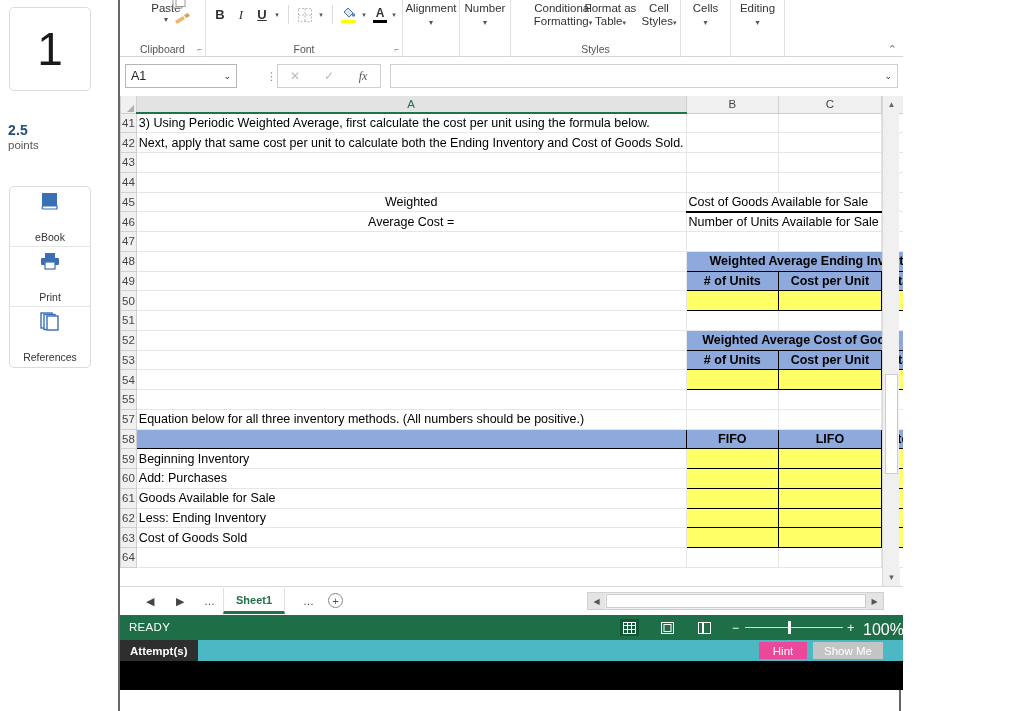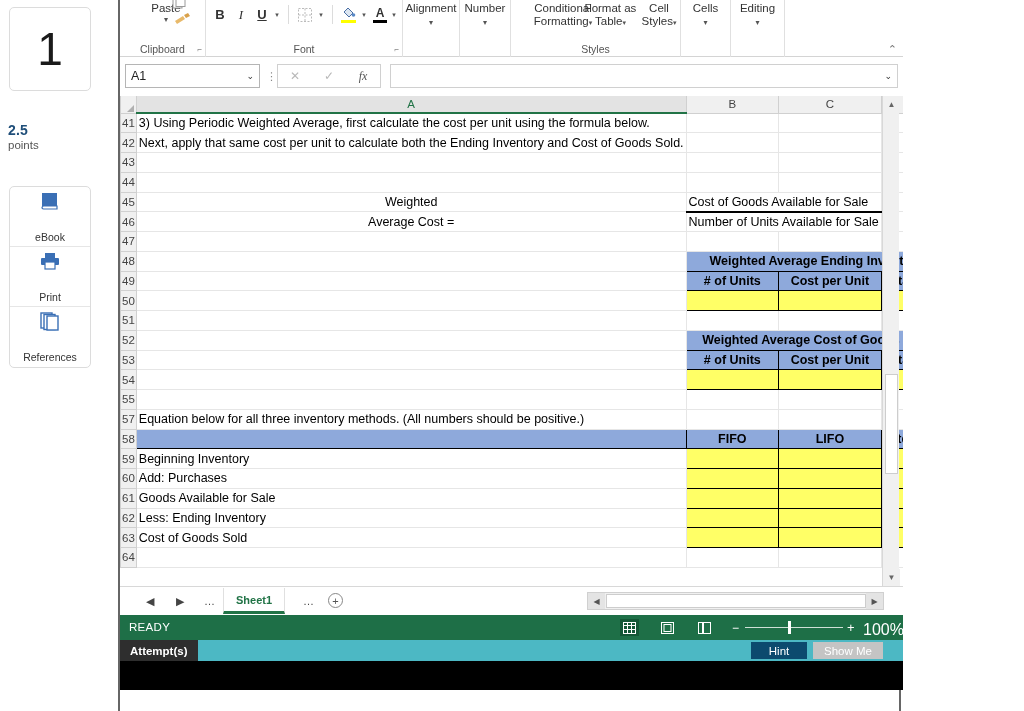--- a/index.html
+++ b/index.html
@@ -54,21 +54,21 @@
   .g-cells { left: 561px; width: 50px; }
   .g-edit  { left: 611px; width: 54px; }
   .g-blank { left: 665px; width: 118px; border-right: none; }
   .grp-top-lbl { position: absolute; top: 2px; width: 100%; text-align: center; font-size: 11.5px; color: #333; line-height: 12px; }
   .grp-car { position: absolute; top: 18px; width: 100%; text-align: center; font-size: 8px; color: #555; }
   .sty-item { position: absolute; top: 2px; text-align: center; font-size: 11.5px; color: #333; line-height: 13px; }
   .ribbon-collapse { position: absolute; right: 6px; bottom: 1px; font-size: 11px; color: #777; cursor: pointer; }
 
   
   #fbar { position: absolute; left: 0; top: 57px; width: 783px; height: 39px; background: #fff; }
-  #namebox { position: absolute; left: 5px; top: 7px; width: 135px; height: 24px; border: 1px solid #b5b5b5; background: #fff;
+  #namebox { position: absolute; left: 5px; top: 7px; width: 112px; height: 24px; border: 1px solid #b5b5b5; background: #fff;
              display: flex; align-items: center; padding: 0 5px; font-size: 12.5px; color: #222; gap: 21px; }
   #namebox .nb-car { margin-left: auto; font-size: 9px; color: #333; }
   .fb-dots { position: absolute; left: 146px; top: 13px; font-size: 11px; color: #888; }
   #fbtns { position: absolute; left: 157px; top: 7px; width: 104px; height: 24px; border: 1px solid #d0d0d0; background: #fff; display: flex; align-items: center; }
   #fbtns span { flex: 1; text-align: center; font-size: 12px; }
   .fx-x { color: #b9b9b9; }
   .fx-chk { color: #b9b9b9; }
   .fx-fx { color: #555; font-style: italic; font-family: "Liberation Serif", serif; font-size: 13px; }
   #finput { position: absolute; left: 270px; top: 7px; width: 508px; height: 24px; border: 1px solid #d0d0d0; background: #fff;
             display: flex; align-items: center; padding: 0 5px; font-size: 12.5px; color: #222; }
@@ -122,21 +122,21 @@
   .zminus { position: absolute; left: 612px; top: 6px; font-size: 12px; cursor: pointer; }
   .ztrack { position: absolute; left: 625px; top: 12px; width: 98px; height: 1px; background: #cfe0d7; }
   .zthumb { position: absolute; left: 668px; top: 6px; width: 3px; height: 13px; background: #fff; cursor: pointer; }
   .zplus { position: absolute; left: 727px; top: 5px; font-size: 13px; cursor: pointer; }
   .zlvl { position: absolute; left: 743px; top: 6px; font-size: 16px; }
 
   
   #attempts { position: absolute; left: 0; top: 640px; width: 783px; height: 21px; background: #4cb8c4; }
   #attlbl { position: absolute; left: 0; top: 0; height: 21px; padding: 0 10px; background: #2e2e2e; color: #fff;
             display: flex; align-items: center; font-size: 11.5px; font-weight: bold; }
-  .abtn { position: absolute; top: 2px; height: 17px; width: 56px; background: #0c4a6e; color: #fff;
+  .abtn { position: absolute; top: 2px; height: 17px; width: 48px; background: #ec4899; color: #fff;
           display: flex; align-items: center; justify-content: center; font-size: 11.5px; cursor: pointer; }
   #btn-hint { right: 96px; }
   #btn-show { right: 20px; width: 70px; background: #c4c4c4; }
 
   #blackbar { position: absolute; left: 0; top: 661px; width: 783px; height: 29px; background: #000; }
 </style>
 </head>
 <body>
 
 <div id="page">

